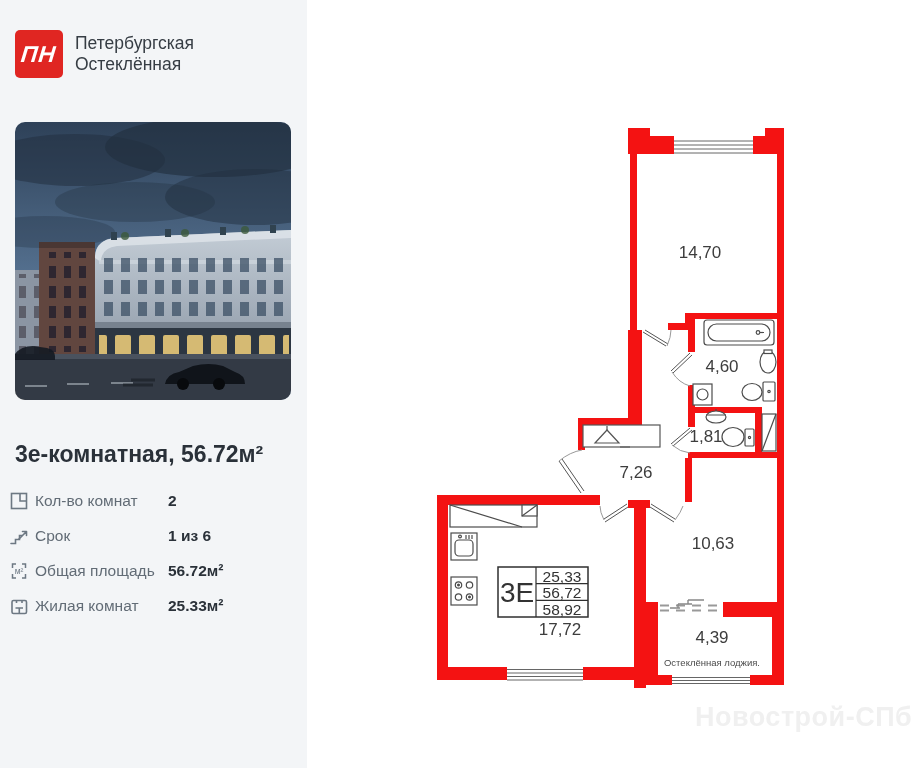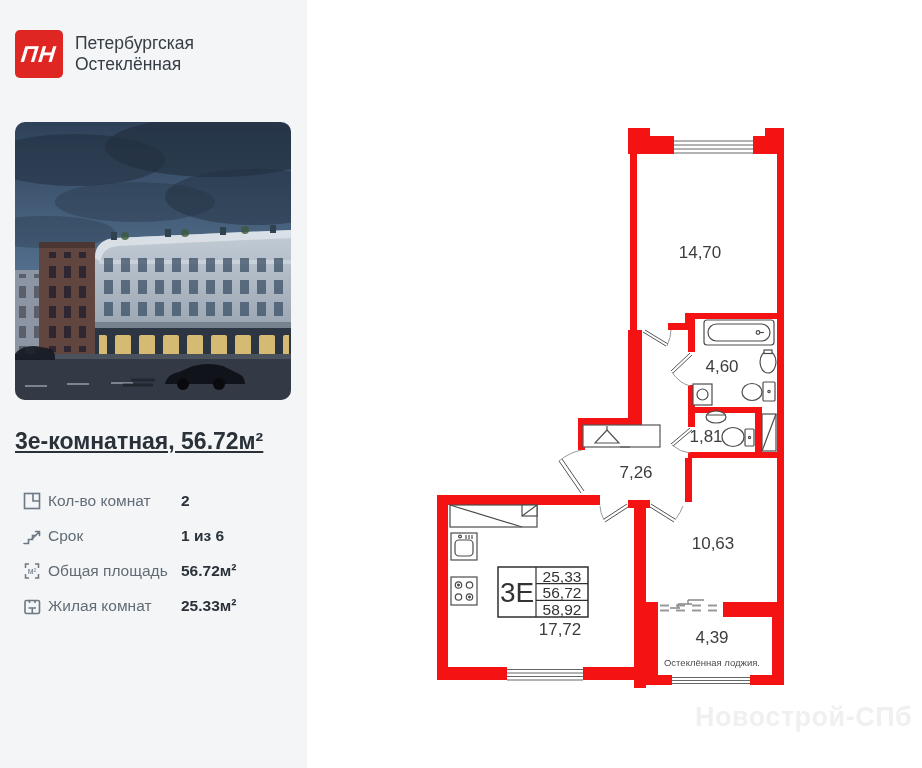--- a/index.html
+++ b/index.html
@@ -4,22 +4,22 @@
 <style>
   html,body{margin:0;padding:0;width:922px;height:768px;background:#ffffff;overflow:hidden;
     font-family:"Liberation Sans","DejaVu Sans",sans-serif;}
   
   .sidebar{position:absolute;left:0;top:0;width:307px;height:768px;background:#f3f5f7;}
   .logo-box{position:absolute;left:15px;top:30px;width:48px;height:48px;background:#e02622;
     border-radius:5px;display:flex;align-items:center;justify-content:center;}
   .logo-mark{color:#fff;font-weight:900;font-style:italic;font-size:23px;transform:skewX(-6deg);letter-spacing:1px;}
   .brand-name{position:absolute;left:75px;top:33px;font-size:17.5px;font-weight:400;color:#363d44;line-height:21px;}
   .photo-wrap{position:absolute;left:15px;top:122px;width:276px;height:278px;border-radius:10px;overflow:hidden;}
-  .listing-title{position:absolute;left:15px;top:428px;width:285px;font-size:23px;font-weight:700;color:#2a3139;text-decoration:underline;}
-  .details{position:absolute;left:21px;top:490px;width:280px;display:flex;flex-direction:column;gap:13px;}
+  .listing-title{position:absolute;left:15px;top:441px;width:285px;font-size:23px;font-weight:700;color:#2a3139;}
+  .details{position:absolute;left:8px;top:490px;width:280px;display:flex;flex-direction:column;gap:13px;}
   .detail-row{position:relative;height:22px;display:flex;align-items:center;}
   .detail-icon{width:22px;height:22px;flex:0 0 22px;}
   .detail-label{margin-left:5px;font-size:15.5px;color:#626c76;}
   .detail-value{position:absolute;left:160px;font-size:15.5px;font-weight:700;color:#2a3139;white-space:nowrap;}
   
   .plan{position:absolute;left:430px;top:120px;width:492px;height:580px;}
   .room-label{font-family:"Liberation Sans","DejaVu Sans",sans-serif;font-size:17px;fill:#3d3d3d;}
   .small-label{font-family:"Liberation Sans","DejaVu Sans",sans-serif;font-size:9.5px;fill:#4a4a4a;}
   .table-val{font-family:"Liberation Sans","DejaVu Sans",sans-serif;font-size:15.5px;fill:#333;}
   .unit-big{font-family:"Liberation Sans","DejaVu Sans",sans-serif;font-size:28px;fill:#333;}

